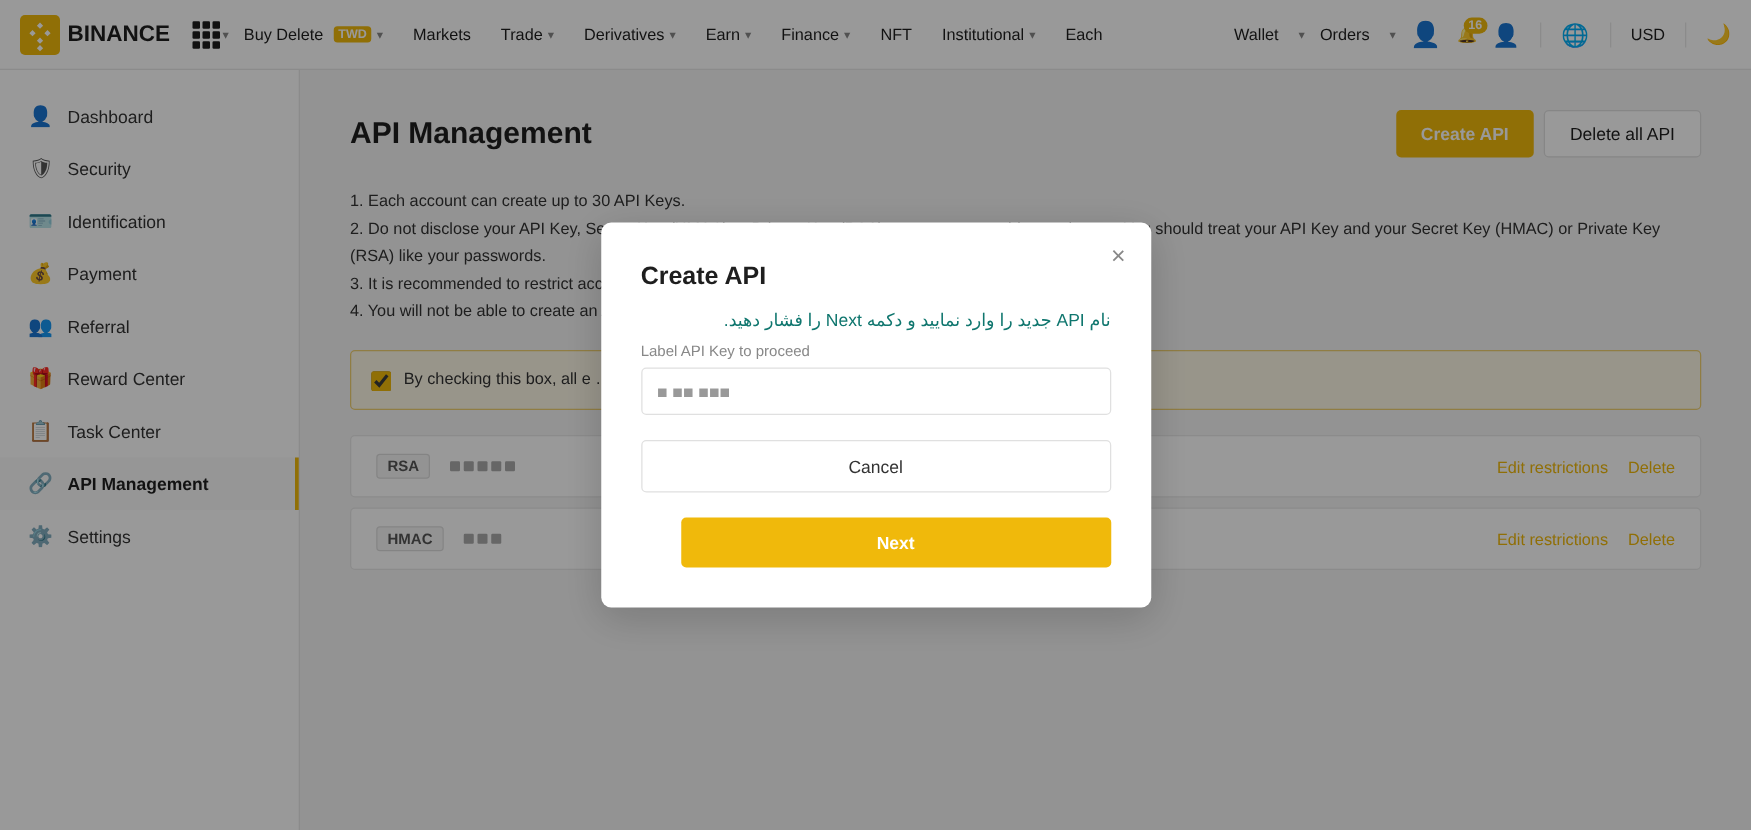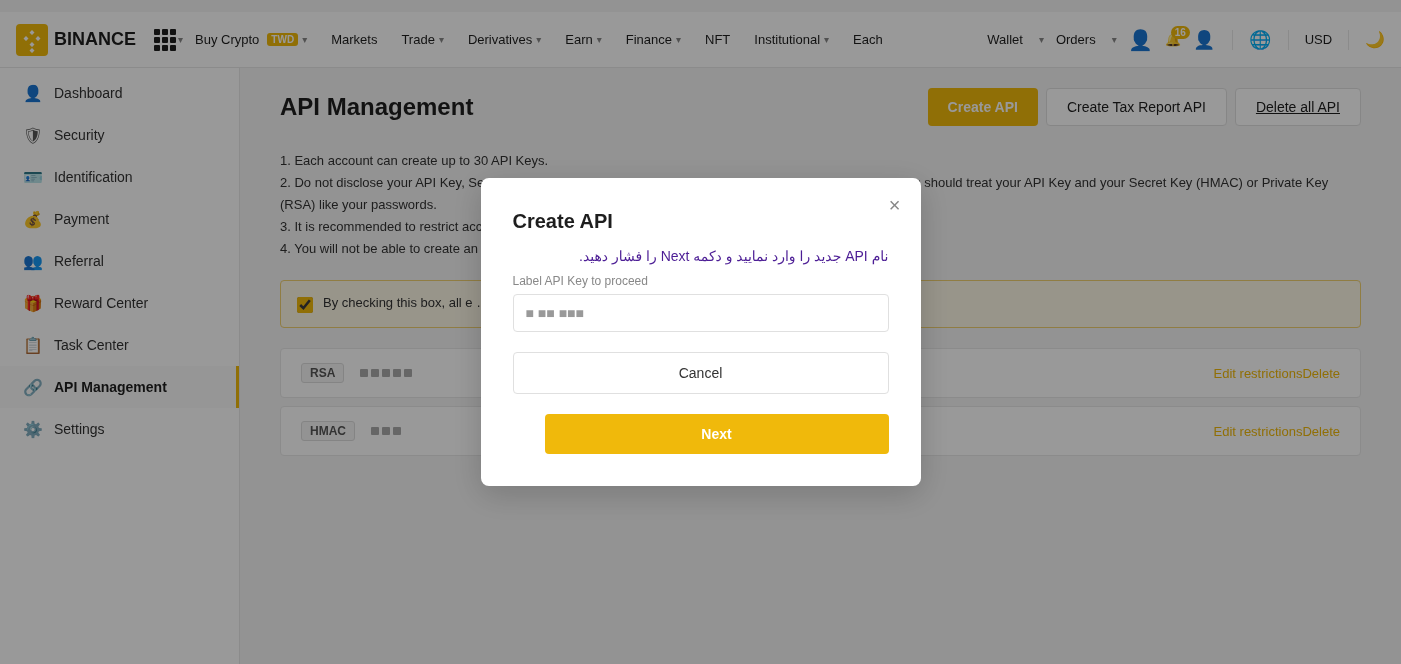--- a/index.html
+++ b/index.html
@@ -1,21 +1,21 @@
 <!DOCTYPE html>
 <html><head>
   <meta charset="utf-8">
   <style>
     * { box-sizing: border-box; margin: 0; padding: 0; }
     body { font-family: -apple-system, BlinkMacSystemFont, 'Segoe UI', sans-serif; background: #f5f5f5; font-size: 14px; color: #1e1e1e; }
 
     
     .topnav {
       display: flex; align-items: center; background: #fff; height: 56px;
-      padding: 0 16px; border-bottom: 1px solid #e8e8e8; position: fixed; top: 12px; left: 0; right: 0; z-index: 100;
+      padding: 0 16px; border-bottom: 1px solid #e8e8e8; position: fixed; top: 0; left: 0; right: 0; z-index: 100;
     }
     .logo { display: flex; align-items: center; gap: 6px; margin-right: 18px; }
     .logo-icon { width: 32px; height: 32px; }
     .logo-text { font-size: 18px; font-weight: 700; color: #1e1e1e; }
     .nav-apps { display: flex; align-items: center; gap: 2px; }
     .nav-grid { width: 22px; height: 22px; display: grid; grid-template-columns: repeat(3,6px); grid-template-rows: repeat(3,6px); gap: 2px; cursor: pointer; }
     .nav-grid-dot { background: #1e1e1e; border-radius: 1px; }
     .nav-items { display: flex; align-items: center; gap: 0; flex: 1; }
     .nav-item { padding: 0 12px; height: 56px; display: flex; align-items: center; gap: 4px; cursor: pointer; font-size: 13px; font-weight: 500; color: #1e1e1e; white-space: nowrap; }
     .nav-badge { background: #f0b90b; color: #fff; font-size: 10px; font-weight: 700; border-radius: 3px; padding: 1px 4px; margin-left: 4px; }
@@ -35,43 +35,43 @@
     .sidebar-item.active { background: #fafafa; color: #1e1e1e; font-weight: 600; border-right: 3px solid #f0b90b; }
     .sidebar-icon { width: 18px; height: 18px; display: flex; align-items: center; justify-content: center; color: #555; font-size: 16px; }
 
     
     .main { flex: 1; padding: 32px 40px; background: #f5f5f5; }
     .page-header { display: flex; align-items: center; justify-content: space-between; margin-bottom: 24px; }
     .page-title { font-size: 24px; font-weight: 700; color: #1e1e1e; }
     .header-actions { display: flex; gap: 8px; }
     .btn-primary { background: #f0b90b; color: #fff; border: none; padding: 10px 20px; border-radius: 4px; cursor: pointer; font-size: 14px; font-weight: 600; }
     .btn-secondary { background: #fff; color: #1e1e1e; border: 1px solid #e0e0e0; padding: 10px 20px; border-radius: 4px; cursor: pointer; font-size: 14px; font-weight: 500; }
-    .btn-danger { background: #fff; color: #1e1e1e; border: 1px solid #e0e0e0; padding: 10px 20px; border-radius: 4px; cursor: pointer; font-size: 14px; font-weight: 500; text-decoration: underline; }
+    .btn-danger { background: #fff; color: #1e1e1e; border: 1px solid #e0e0e0; padding: 10px 20px; border-radius: 4px; cursor: pointer; font-size: 14px; font-weight: 500; }
 
     .info-section { margin-bottom: 20px; margin-top: 24px; }
     .info-section p { font-size: 13px; color: #333; line-height: 1.7; }
 
     .notice-box { background: #fdf8e7; border: 1px solid #f0d070; border-radius: 4px; padding: 14px 16px; display: flex; align-items: flex-start; gap: 10px; margin-bottom: 20px; }
     .notice-checkbox { width: 16px; height: 16px; accent-color: #f0b90b; margin-top: 2px; flex-shrink: 0; }
     .notice-text { font-size: 13px; color: #333; }
     .notice-link { color: #f0b90b; text-decoration: underline; cursor: pointer; }
 
     .api-row { background: #fff; border: 1px solid #e8e8e8; border-radius: 4px; padding: 14px 20px; display: flex; align-items: center; margin-bottom: 8px; }
     .api-badge { background: #f5f5f5; border: 1px solid #ddd; border-radius: 3px; padding: 2px 8px; font-size: 12px; font-weight: 600; color: #555; margin-right: 16px; }
     .api-dots { display: flex; gap: 3px; align-items: center; }
     .dot-block { width: 8px; height: 8px; background: #aaa; border-radius: 1px; }
-    .api-actions { margin-left: auto; display: flex; }
+    .api-actions { margin-left: auto; display: flex; gap: 16px; }
     .api-link { color: #f0b90b; font-size: 13px; cursor: pointer; text-decoration: none; }
 
     
     .modal-overlay { position: fixed; top: 0; left: 0; right: 0; bottom: 0; background: rgba(0,0,0,0.4); z-index: 200; display: flex; align-items: center; justify-content: center; }
     .modal { background: #fff; border-radius: 8px; width: 440px; padding: 32px; position: relative; box-shadow: 0 8px 32px rgba(0,0,0,0.18); }
     .modal-close { position: absolute; top: 16px; right: 20px; cursor: pointer; font-size: 20px; color: #888; background: none; border: none; }
     .modal-title { font-size: 20px; font-weight: 700; color: #1e1e1e; margin-bottom: 12px; }
-    .modal-desc { font-size: 14px; color: #4c1d95; text-align: right; direction: rtl; margin-bottom: 6px; line-height: 1.6; }
+    .modal-desc { font-size: 14px; color: #0f766e; text-align: right; direction: rtl; margin-bottom: 6px; line-height: 1.6; }
     .modal-label { font-size: 12px; color: #888; margin-bottom: 6px; }
     .modal-input { width: 100%; border: 1px solid #e0e0e0; border-radius: 4px; padding: 10px 12px; font-size: 14px; color: #999; outline: none; margin-bottom: 20px; }
     .modal-actions { display: flex; gap: 20px; flex-direction: column; }
     .modal-cancel { flex: 1; padding: 12px; border: 1px solid #e0e0e0; background: #fff; border-radius: 4px; font-size: 14px; font-weight: 500; cursor: pointer; color: #333; }
     .modal-next { flex: 1; padding: 12px; background: #f0b90b; border: none; border-radius: 4px; font-size: 14px; font-weight: 700; cursor: pointer; color: #fff; margin-left: 32px; }
   </style>
 </head>
 <body>
 
 <nav class="topnav">
@@ -93,21 +93,21 @@
         <div class="nav-grid-dot"></div>
       <div class="nav-grid-dot"></div>
         <div class="nav-grid-dot"></div>
         <div class="nav-grid-dot"></div>
     </div>
     <span class="chevron">▾</span>
   </div>
 
   <div class="nav-items">
     <div class="nav-item">
-      <span>Buy Crypto</span>
+      <span>Buy Delete</span>
       <span class="nav-badge">TWD</span>
       <span class="chevron">▾</span>
     </div>
     <div class="nav-item">
         <span>Markets</span>
       </div>
     <div class="nav-item">
         <span>Trade</span>
         <span class="chevron">▾</span>
       </div>
@@ -200,21 +200,20 @@
       <span class="sidebar-icon">⚙️</span>
       <span>Settings</span>
     </div>
   </aside>
 
   <main class="main">
     <div class="page-header">
       <h1 class="page-title">API Management</h1>
       <div class="header-actions">
         <button class="btn-primary">Create API</button>
-        <button class="btn-secondary">Create Tax Report API</button>
         <button class="btn-danger">Delete all API</button>
       </div>
     </div>
 
     <div class="info-section">
       <p>1. Each account can create up to 30 API Keys.</p>
       <p>2. Do not disclose your API Key, Secret Key (HMAC) or Private Key (RSA) to anyone to avoid asset losses. You should treat your API Key and your Secret Key (HMAC) or Private Key (RSA) like your passwords.</p>
       <p>3. It is recommended to restrict access to trusted IPs only to increase your account security.</p>
       <p>4. You will not be able to create an API Key if KYC is not completed.</p>
     </div>

